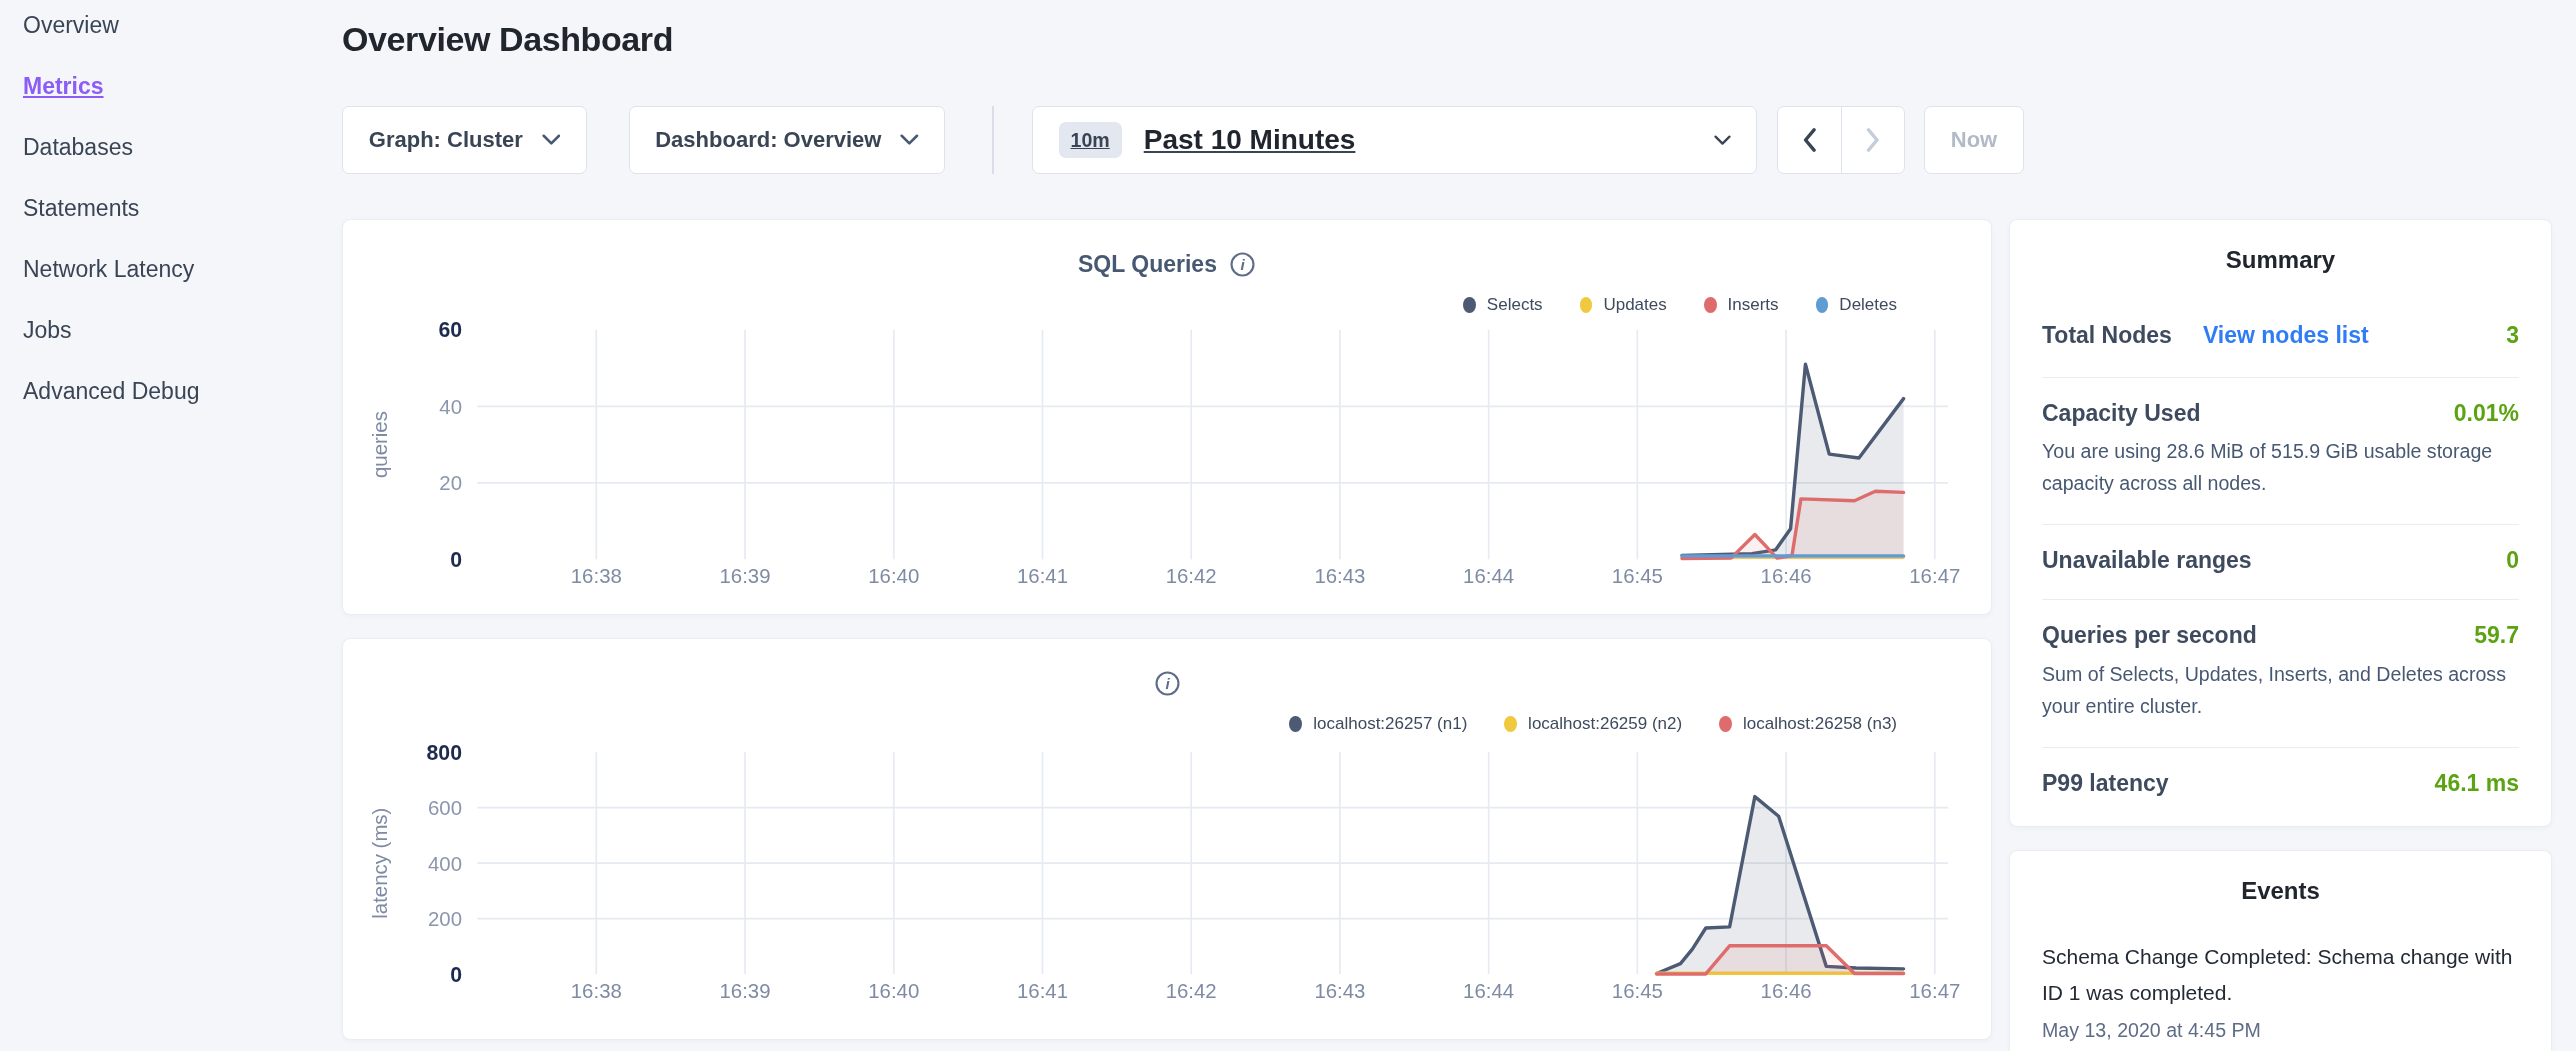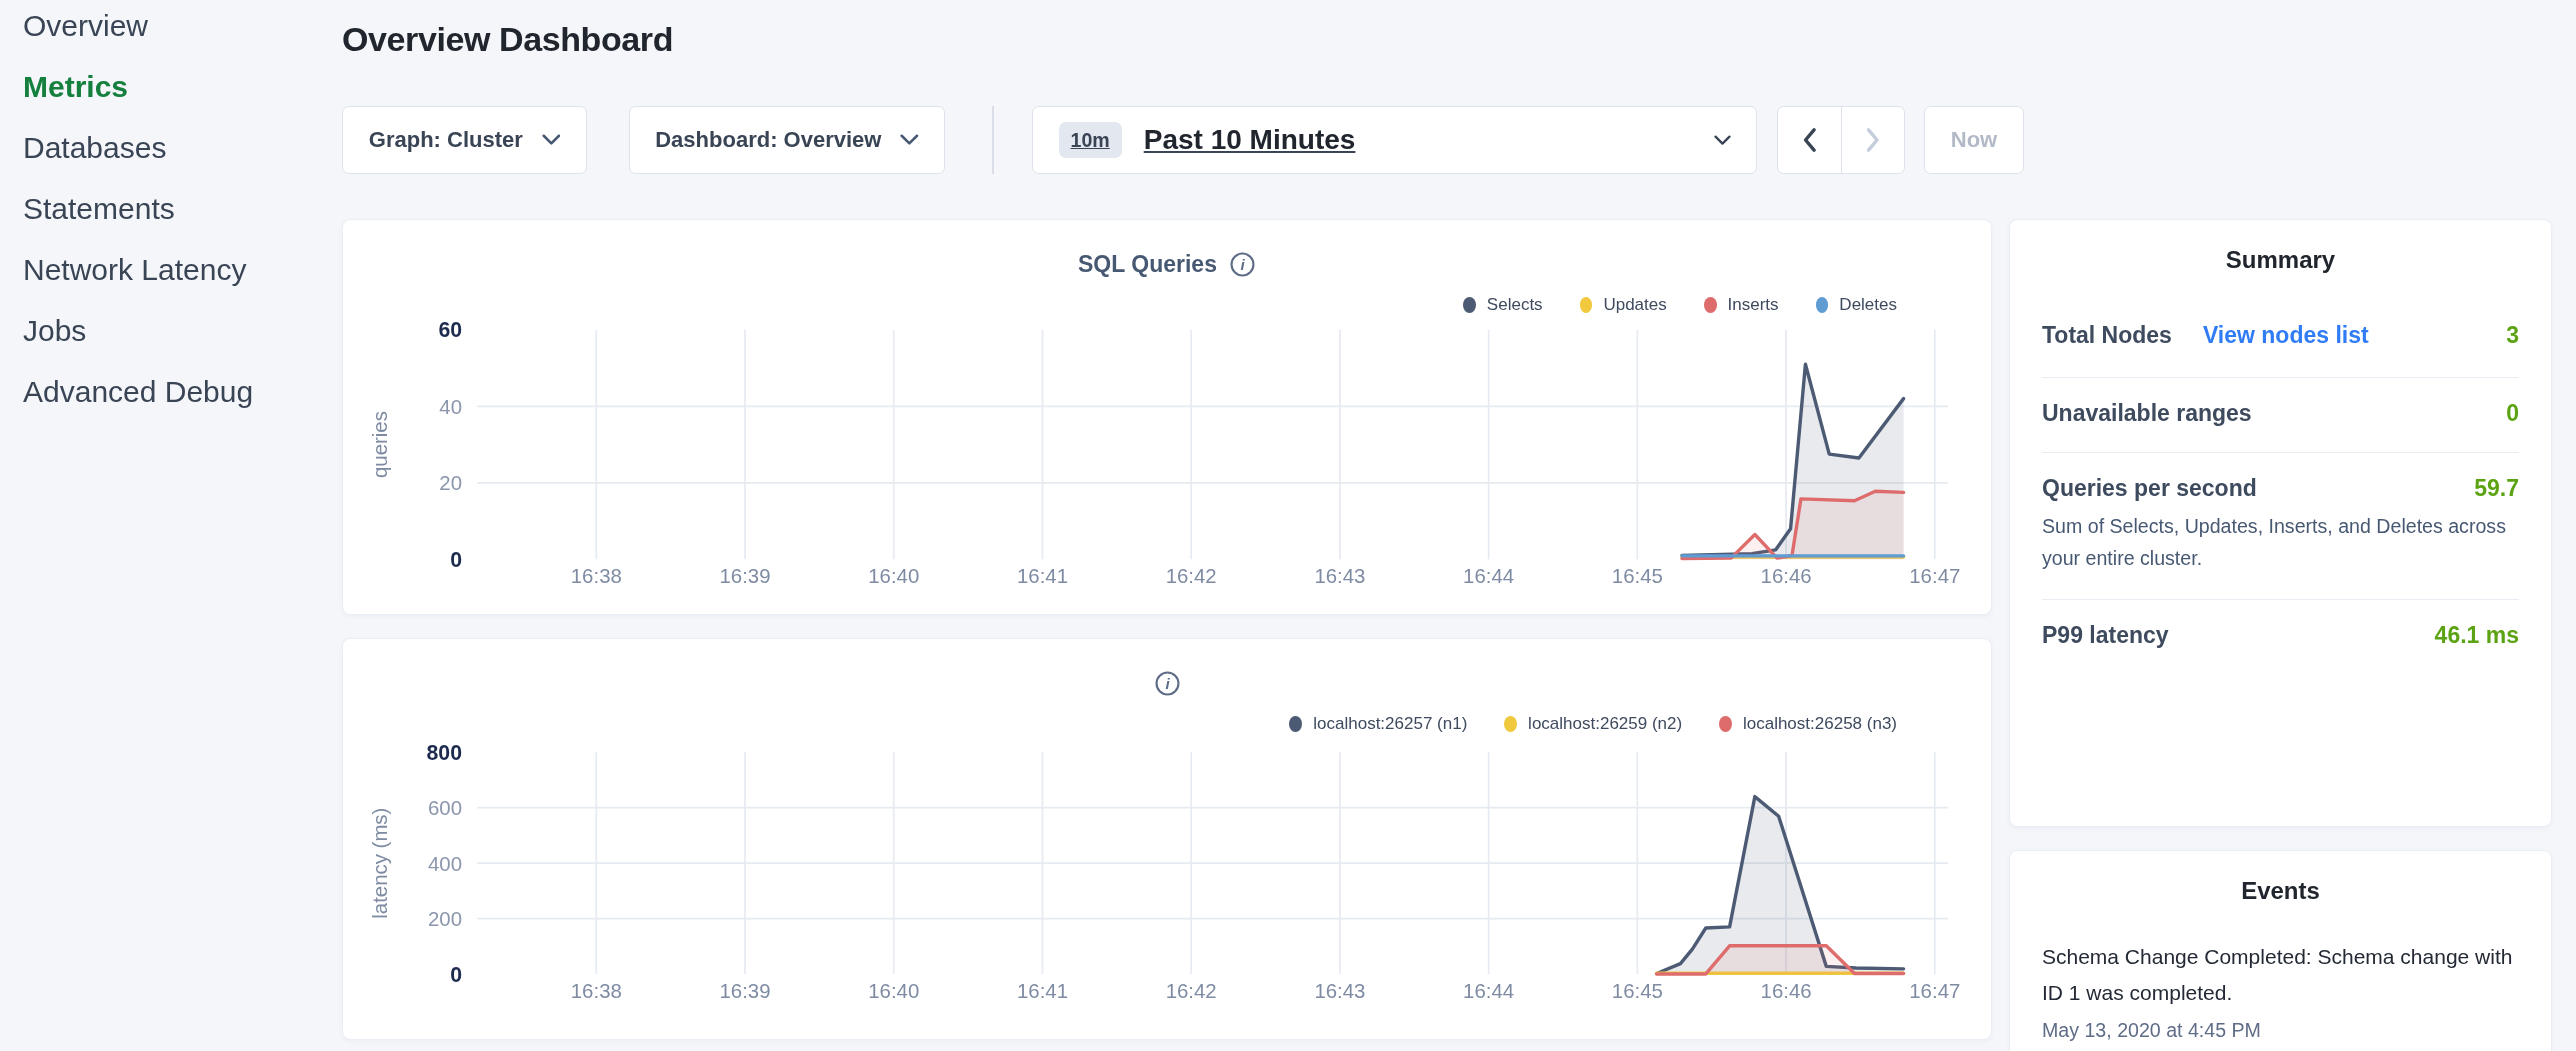--- a/index.html
+++ b/index.html
@@ -2,22 +2,22 @@
 <html style="font-size:13.6px"><head>
 <meta charset="utf-8">
 <style>
   * { margin:0; padding:0; box-sizing:border-box; }
   html,body { width:2576px; height:1051px; overflow:hidden; }
   body { font-family:"Liberation Sans", sans-serif; background:#f5f6fa; color:#394455; }
   #app { position:relative; width:2576px; height:1051px; }
 
   
   .sidebar { position:absolute; left:23px; top:12px; width:281px; }
-  .nav-item { height:27px; line-height:27px; margin-bottom:34px; font-size:30px; color:#394455; cursor:pointer; }
-  .nav-item.active { color:#15803d; font-weight:bold; }
+  .nav-item { height:27px; line-height:27px; margin-bottom:34px; font-size:23px; color:#394455; cursor:pointer; }
+  .nav-item.active { color:#8b5cf6; font-weight:bold;text-decoration:underline; }
 
   
   .page-title { position:absolute; left:342px; top:20.4px; font-size:34px; font-weight:bold; color:#21262e; letter-spacing:-0.4px; }
   .ctl { position:absolute; top:106px; height:68px; background:#fff; border:1.7px solid #dde2ec; border-radius:6.8px;
          display:flex; align-items:center; justify-content:center; cursor:pointer; }
   .ctl-label { font-size:22px; font-weight:bold; color:#394455; }
   .chev { margin-left:18.7px; }
   #dd-graph { left:342px; width:245px; }
   #dd-dashboard { left:629px; width:316px; }
   .ctl-divider { position:absolute; left:992px; top:106px; width:1.7px; height:68px; background:#d9dee8; }
@@ -252,20 +252,27 @@
     <div class="panel-heading">Summary</div>
     <div class="stat-block" id="sb-1">
       <div class="stat-row">
         <span class="title">Total Nodes</span>
         <span class="link">View nodes list</span>
         <span class="value">3</span>
       </div>
     </div>
     <div class="stat-block">
       <div class="stat-row">
+        <span class="title">Capacity Used</span>
+        <span class="value">0.01%</span>
+      </div>
+      <div class="stat-desc">You are using 28.6 MiB of 515.9 GiB usable storage capacity across all nodes.</div>
+    </div>
+    <div class="stat-block">
+      <div class="stat-row">
         <span class="title">Unavailable ranges</span>
         <span class="value">0</span>
       </div>
     </div>
     <div class="stat-block">
       <div class="stat-row">
         <span class="title">Queries per second</span>
         <span class="value">59.7</span>
       </div>
       <div class="stat-desc">Sum of Selects, Updates, Inserts, and Deletes across your entire cluster.</div>

